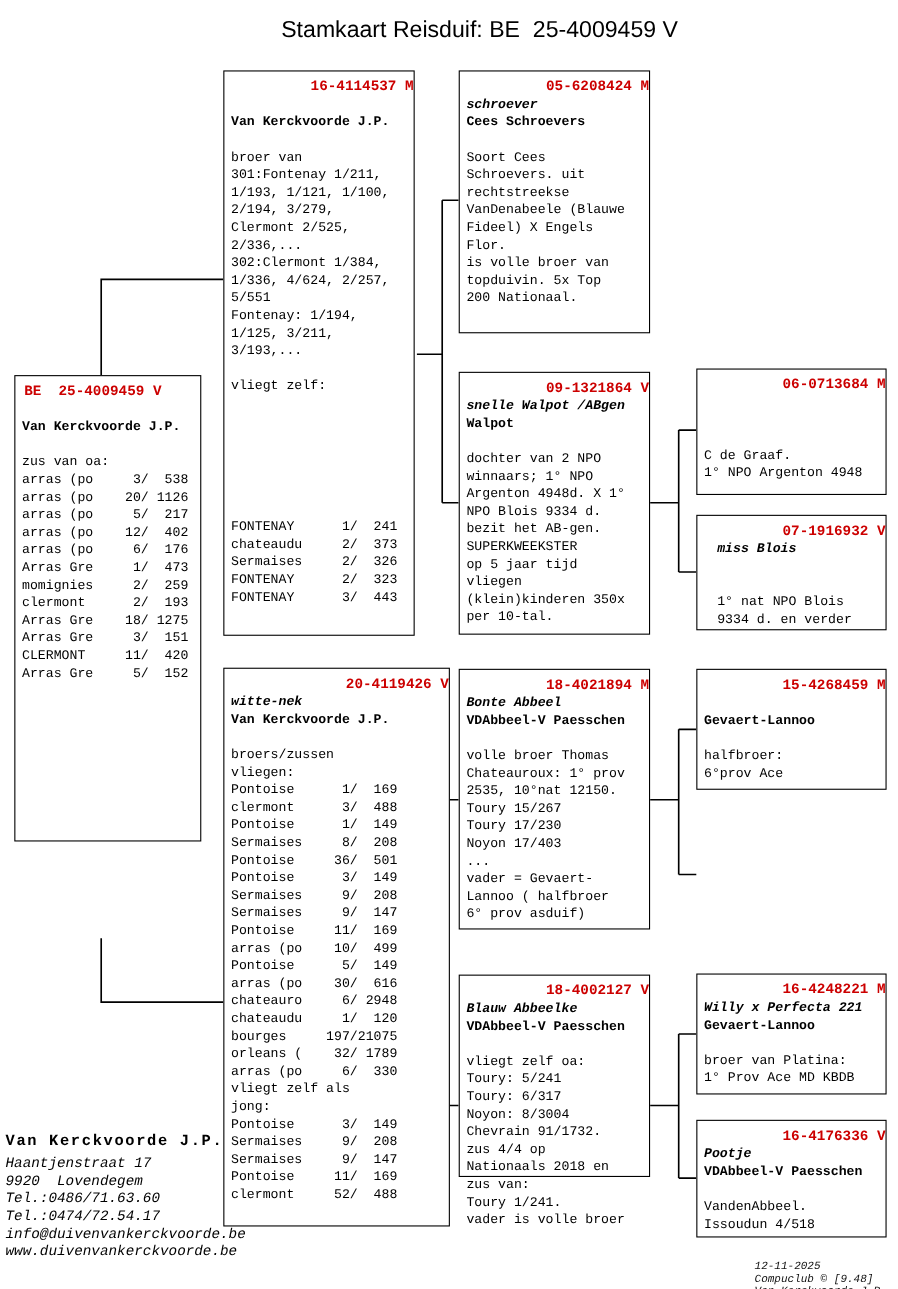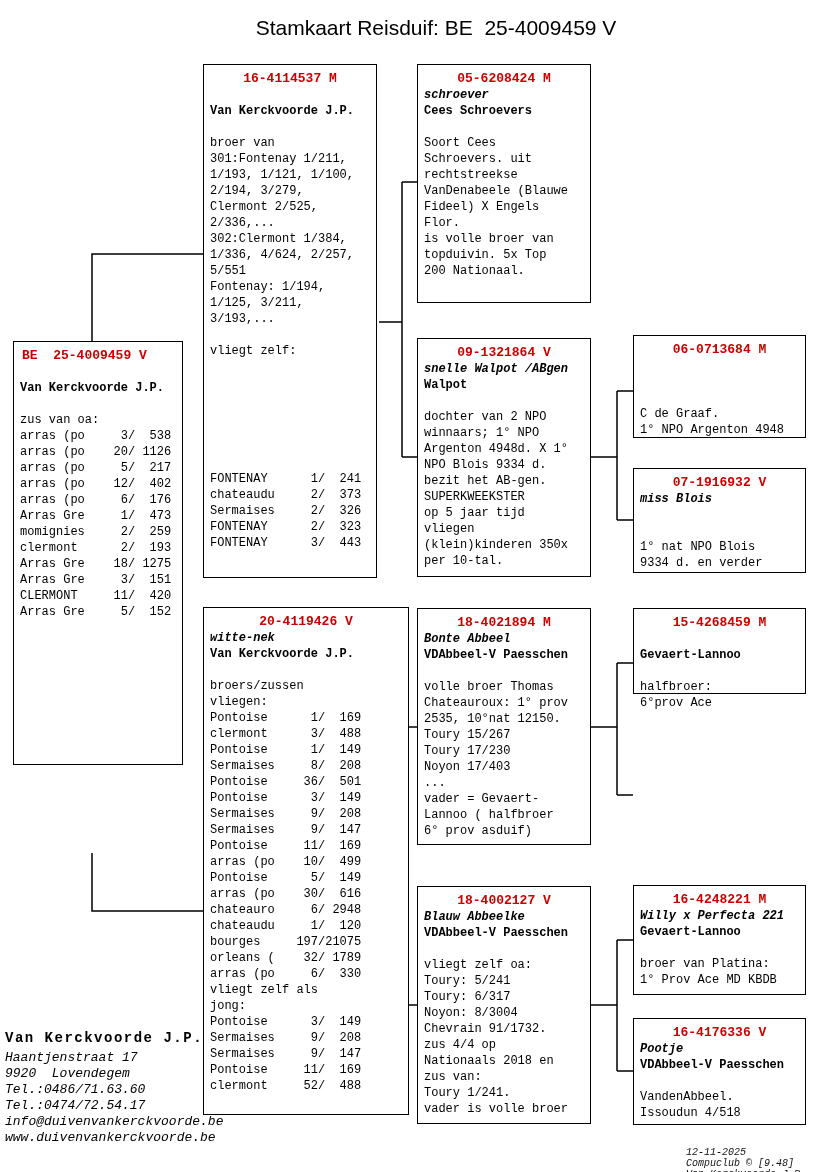--- a/index.html
+++ b/index.html
@@ -3,38 +3,38 @@
 <meta charset="utf-8">
 <style>
   html,body{margin:0;padding:0;background:#fff;}
   .page{position:relative;width:816px;height:1172px;background:#ffffff;overflow:hidden;
         font-family:"Liberation Mono",monospace;color:#000;}
   .title{position:absolute;left:0;top:16px;width:816px;text-align:center;
          font-family:"Liberation Sans",sans-serif;font-size:21px;font-weight:400;
          white-space:pre;color:#000;margin-left:28px;}
   svg.conn{position:absolute;left:0;top:0;z-index:1;}
   .box{position:absolute;border:1.5px solid #000;background:#fff;z-index:2;box-sizing:border-box;}
-  .hdr{height:16px;padding-top:6px;text-align:center;font-size:13px;font-weight:bold;
+  .hdr{height:16px;padding-top:6px;text-align:right;font-size:13px;font-weight:bold;
        color:#cc0000;white-space:pre;line-height:16px;}
   .hdr-left{text-align:left;padding-left:8px;}
   .body{padding-left:6px;padding-right:2px;}
   .ln{height:16px;line-height:16px;font-size:12px;white-space:pre;}
   .ln-nm{font-style:italic;font-weight:bold;}
   .ln-ow{font-weight:bold;}
   
   .bx-subject{left:13px;top:341px;width:170px;height:424px;}
   .bx-father{left:203px;top:64px;width:174px;height:514px;}
   .bx-mother{left:203px;top:607px;width:206px;height:508px;}
   .bx-father_sire{left:417px;top:64px;width:174px;height:239px;}
   .bx-father_dam{left:417px;top:338px;width:174px;height:239px;}
   .bx-mother_sire{left:417px;top:608px;width:174px;height:237px;}
-  .bx-mother_dam{left:417px;top:886px;width:174px;height:238px;}
-  .bx-father_dam_sire{left:633px;top:335px;width:173px;height:103px;}
-  .bx-father_dam_dam{left:633px;top:468px;width:173px;height:105px;}
-  .bx-mother_sire_sire{left:633px;top:608px;width:173px;height:86px;}
+  .bx-mother_dam{left:417px;top:886px;width:174px;height:184px;}
+  .bx-father_dam_sire{left:633px;top:335px;width:173px;height:115px;}
+  .bx-father_dam_dam{left:633px;top:468px;width:173px;height:105px;padding-left:12px;}
+  .bx-mother_sire_sire{left:633px;top:608px;width:173px;height:110px;}
   .bx-mother_sire_dam{left:633px;top:743px;width:173px;height:105px;}
   .bx-mother_dam_sire{left:633px;top:885px;width:173px;height:110px;}
   .bx-mother_dam_dam{left:633px;top:1018px;width:173px;height:107px;}
   
   .contact{position:absolute;left:5px;top:1028px;z-index:2;}
   .contact-name{font-size:14px;font-weight:bold;letter-spacing:1.5px;height:22px;
                 line-height:20px;white-space:pre;}
   .contact .ln{font-size:13px;font-style:italic;}
   .footer{position:absolute;right:10px;top:1136px;z-index:2;font-size:10px;
           font-style:italic;white-space:pre;color:#111;}

